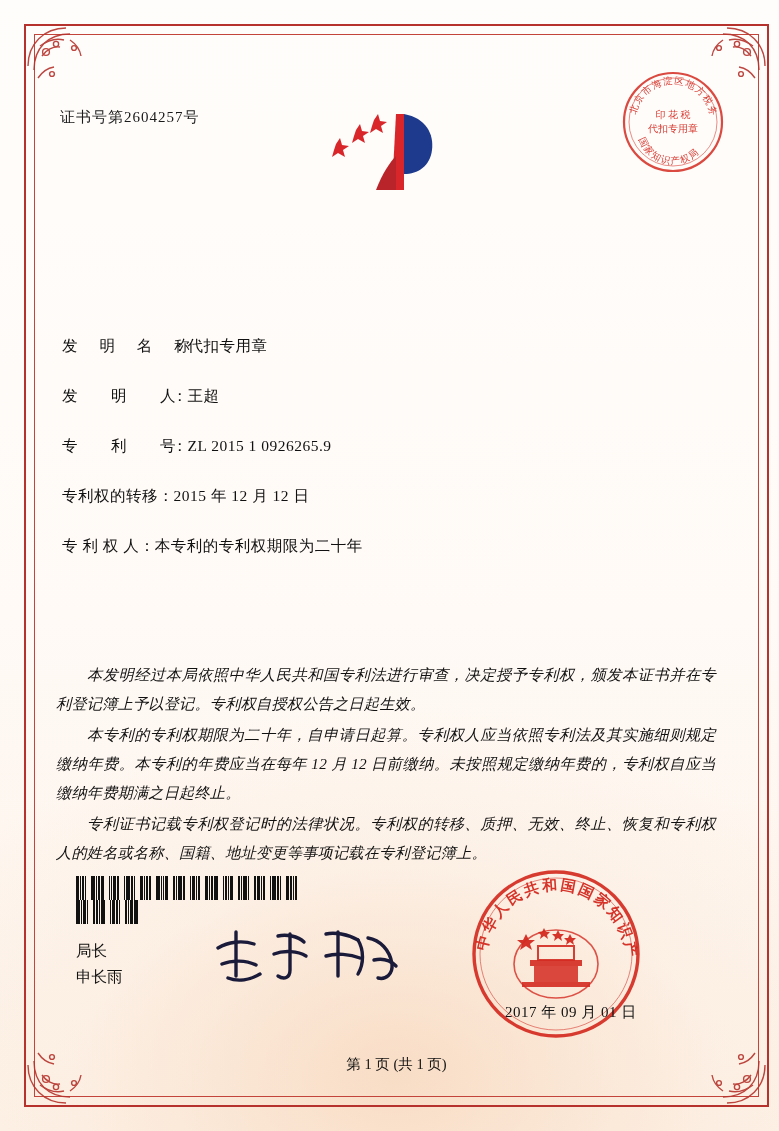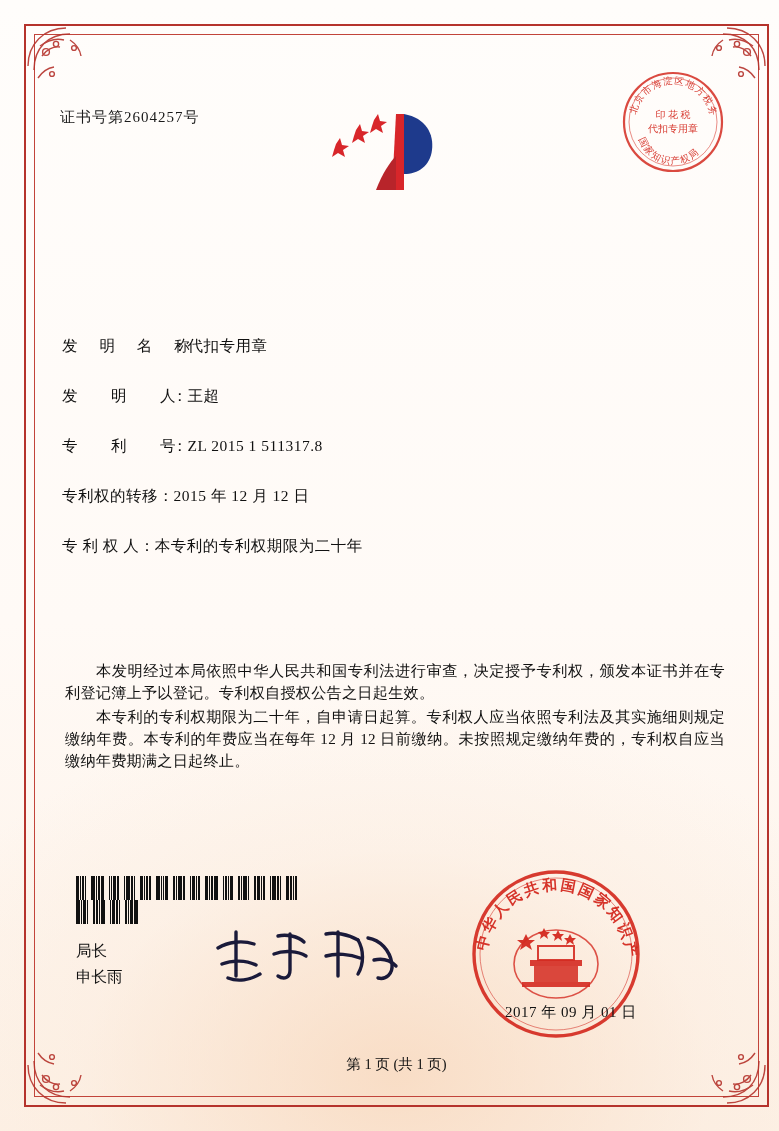--- a/index.html
+++ b/index.html
@@ -100,27 +100,28 @@
   }
   .field-label.spread-4 { width: 110px; letter-spacing: 9px; }
   .field-label.spread-3 { width: 110px; letter-spacing: 9px; }
   .field-value {
     letter-spacing: 0.5px;
   }
 
   
   .paragraphs {
     position: absolute;
-    left: 65px;
+    left: 56px;
     top: 660px;
     width: 660px;
     font-size: 15.2px;
-    line-height: 22px;
+    line-height: 29px;
     color: #111;
     text-align: justify;
+    font-style: italic;
   }
   .paragraphs p {
     margin: 0 0 2px 0;
     text-indent: 31px;
     letter-spacing: 0.2px;
   }
 
   
   .barcode {
     position: absolute;
@@ -273,33 +274,34 @@
 
 
   <div class="fields">
     <div class="field-row">
       <span class="field-label spread-4">发 明 名 称</span><span>：</span><span class="field-value">代扣专用章</span>
     </div>
     <div class="field-row">
       <span class="field-label spread-3">发　明　人</span><span>：</span><span class="field-value">王超</span>
     </div>
     <div class="field-row">
-      <span class="field-label spread-3">专　利　号</span><span>：</span><span class="field-value">ZL 2015 1 511317.8</span>
+      <span class="field-label spread-3">专　利　号</span><span>：</span><span class="field-value">ZL 2015 1 0926265.9</span>
     </div>
     <div class="field-row">
       <span class="field-label">专利权的转移</span><span>：</span><span class="field-value">2015 年 12 月 12 日</span>
     </div>
     <div class="field-row">
       <span class="field-label">专 利 权 人</span><span>：</span><span class="field-value">本专利的专利权期限为二十年</span>
     </div>
   </div>
 
   <div class="paragraphs">
     <p>本发明经过本局依照中华人民共和国专利法进行审查，决定授予专利权，颁发本证书并在专利登记簿上予以登记。专利权自授权公告之日起生效。</p>
     <p>本专利的专利权期限为二十年，自申请日起算。专利权人应当依照专利法及其实施细则规定缴纳年费。本专利的年费应当在每年 12 月 12 日前缴纳。未按照规定缴纳年费的，专利权自应当缴纳年费期满之日起终止。</p>
+    <p>专利证书记载专利权登记时的法律状况。专利权的转移、质押、无效、终止、恢复和专利权人的姓名或名称、国籍、地址变更等事项记载在专利登记簿上。</p>
   </div>
 
   <div class="barcode">
     <span style="width:3px"></span><span style="width:1px"></span><span style="width:2px"></span><span style="width:1px"></span>
     <span style="width:4px"></span><span style="width:1px"></span><span style="width:2px"></span><span style="width:3px"></span>
     <span style="width:1px"></span><span style="width:1px"></span><span style="width:3px"></span><span style="width:2px"></span>
     <span style="width:1px"></span><span style="width:4px"></span><span style="width:2px"></span><span style="width:1px"></span>
     <span style="width:3px"></span><span style="width:1px"></span><span style="width:2px"></span><span style="width:2px"></span>
     <span style="width:4px"></span><span style="width:1px"></span><span style="width:1px"></span><span style="width:3px"></span>
     <span style="width:2px"></span><span style="width:1px"></span><span style="width:4px"></span><span style="width:2px"></span>

